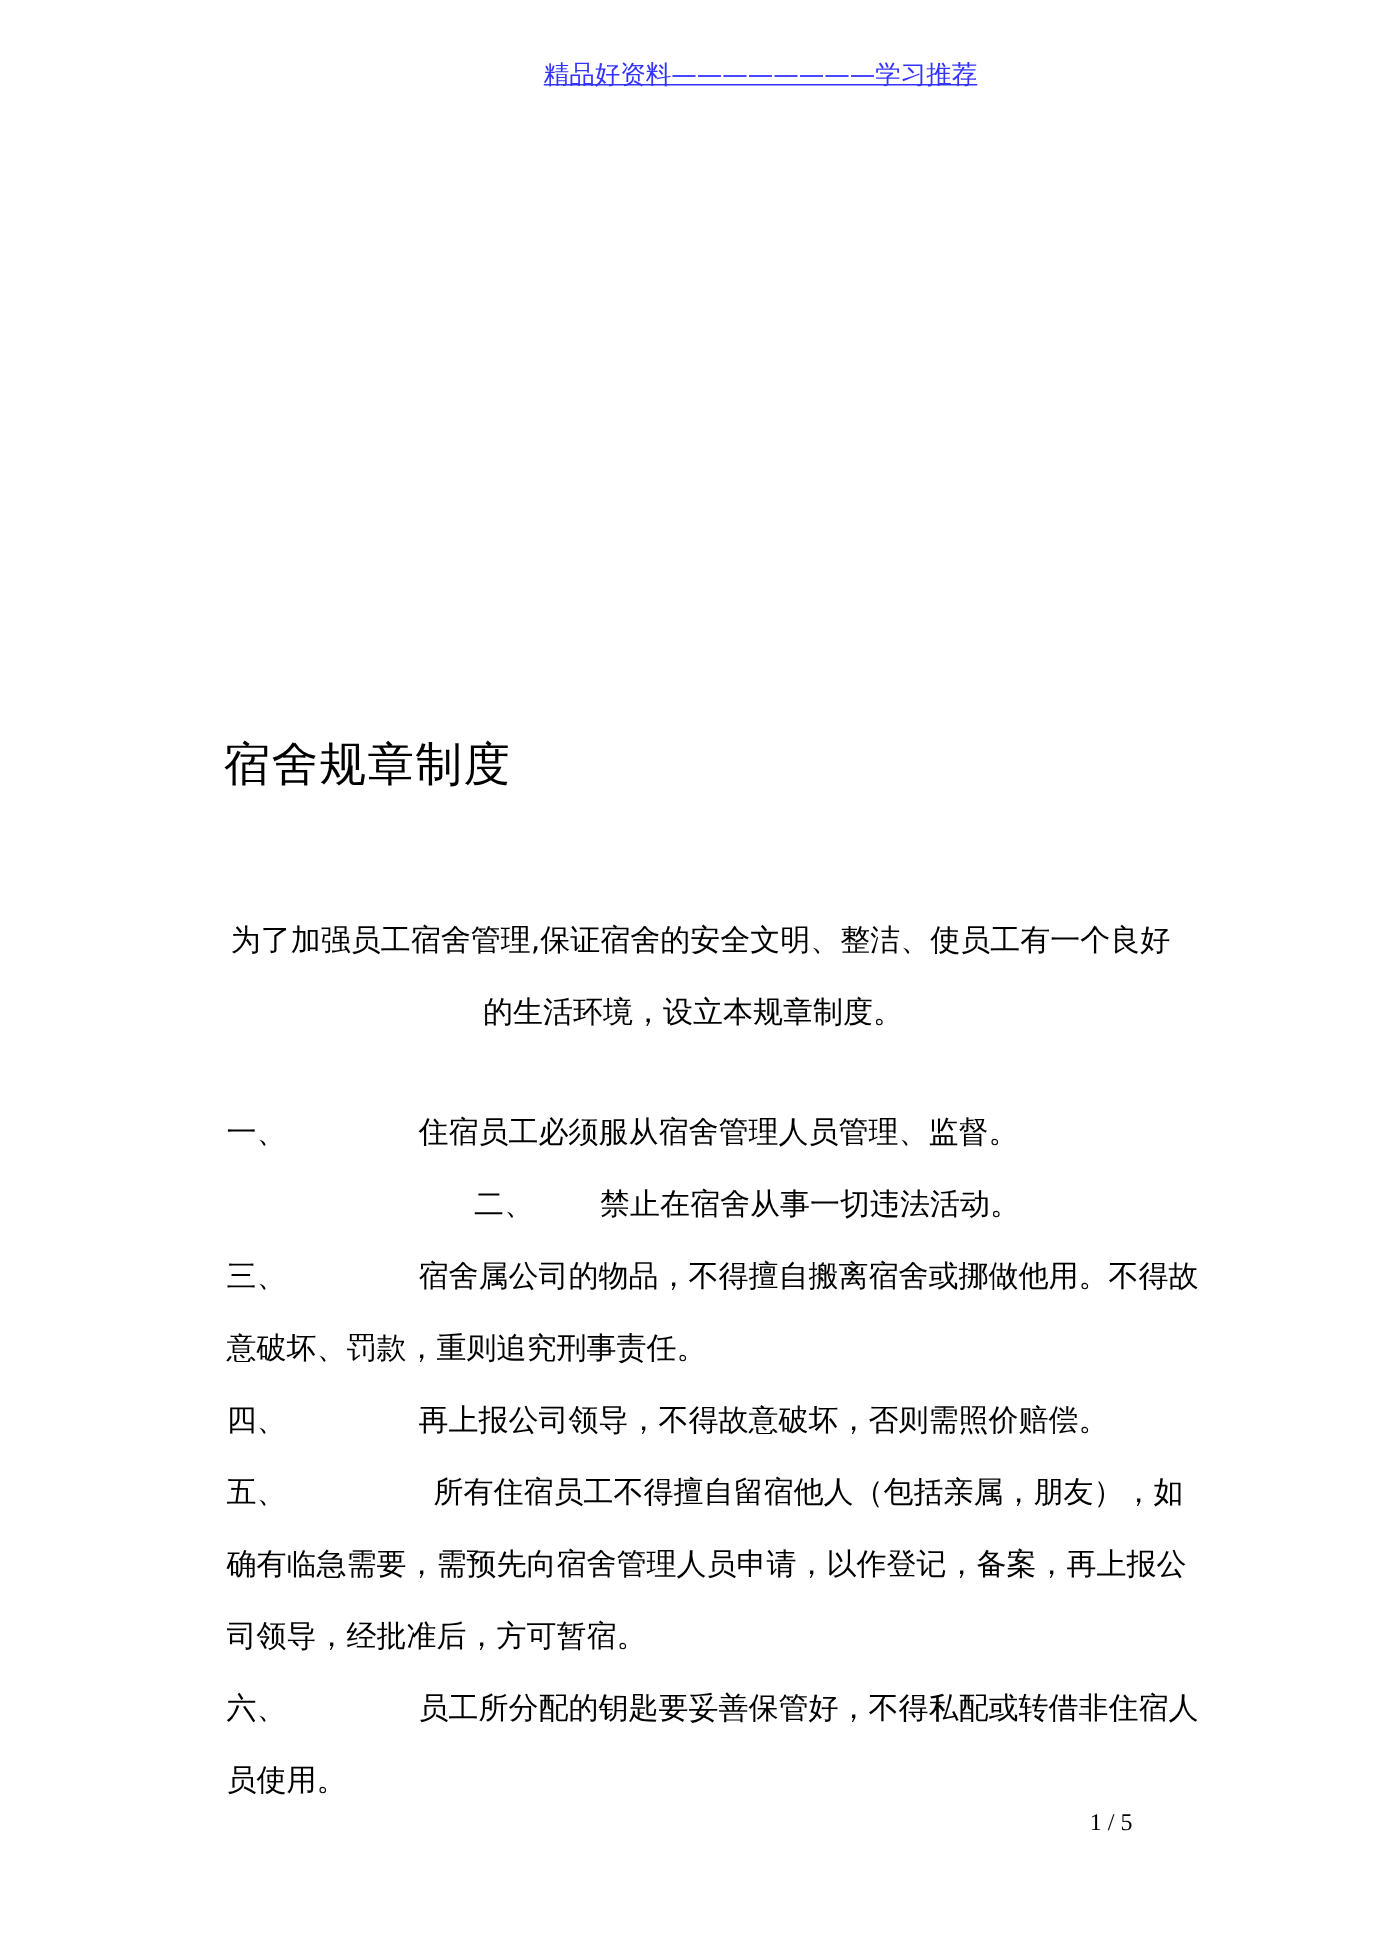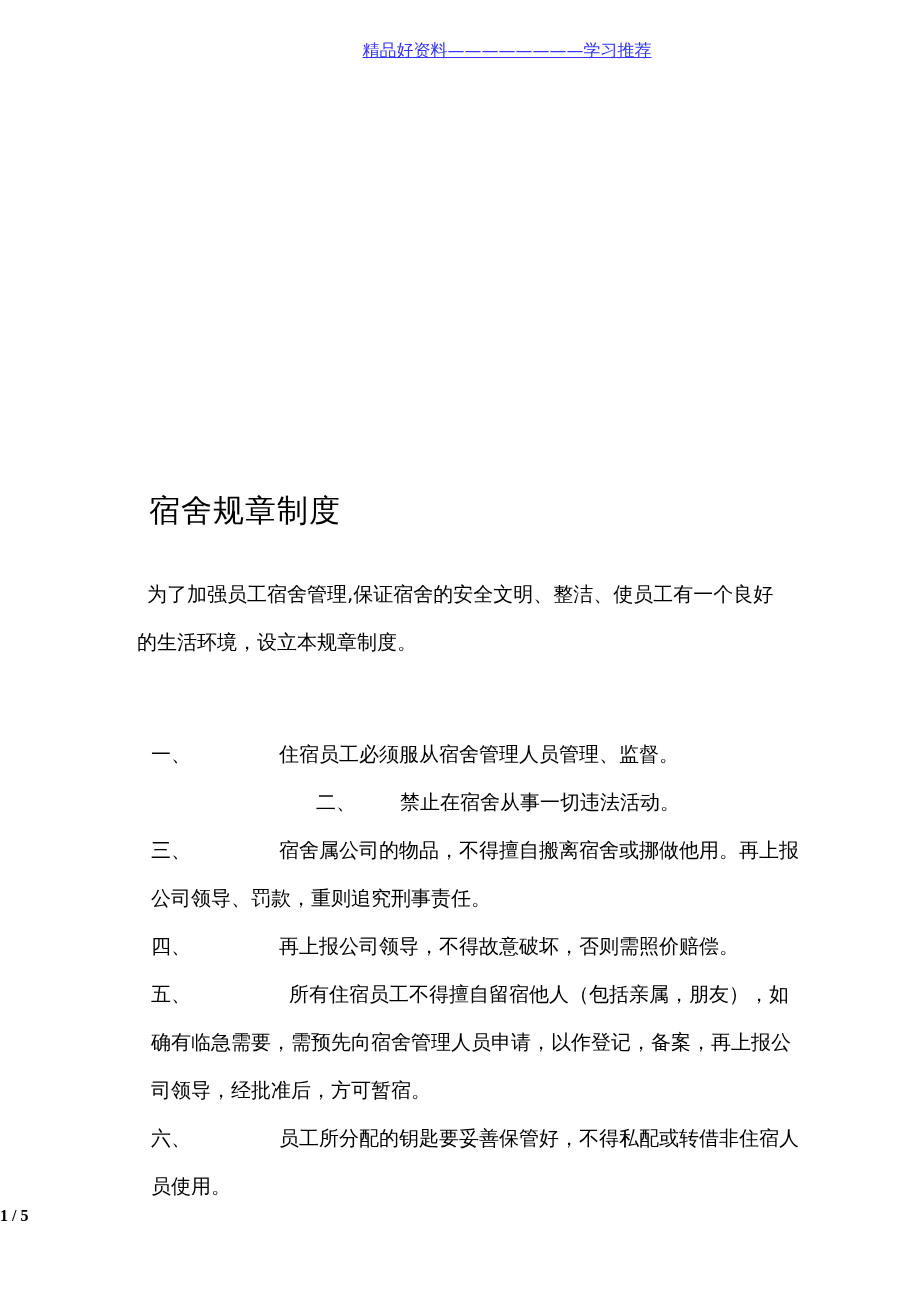--- a/index.html
+++ b/index.html
@@ -40,21 +40,22 @@
     }
     .para {
       position: absolute;
       left: 137px;
       width: 650px;
       font-size: 20px;
       line-height: 48px;
       margin: 0;
     }
     .intro {
-      top: 570px;
+      top: 602px;
+      text-align: center;
     }
     .intro .indent {
       display: inline-block;
       width: 10px;
     }
     .rule {
       position: absolute;
       left: 137px;
       width: 650px;
       font-size: 20px;
@@ -66,41 +67,40 @@
       width: 128px;
     }
     .rule .num.wide {
       width: 138px;
     }
     .page-num {
       position: absolute;
       top: 1205px;
       left: 0;
       width: 755px;
-      text-align: left;
+      text-align: right;
       font-family: "Liberation Serif", "DejaVu Serif", serif;
       font-size: 16px;
       line-height: 22px;
-      font-weight: bold;
     }
   </style>
 </head>
 <body>
 
 <div class="header">精品好资料————————学习推荐</div>
 
 <h1 class="title">宿舍规章制度</h1>
 
 <p class="para intro"><span class="indent"></span><span>为了加强员工宿舍管理,保证宿舍的安全文明、整洁、使员工有一个良好的生活环境，设立本规章制度。</span></p>
 
 <p class="rule" style="top:716px;"><span class="num">一、</span><span>住宿员工必须服从宿舍管理人员管理、监督。</span></p>
 
 <p class="rule" style="top:764px;text-align:center;"><span class="num">二、</span><span>禁止在宿舍从事一切违法活动。</span></p>
 
-<p class="rule" style="top:812px;"><span class="num">三、</span><span>宿舍属公司的物品，不得擅自搬离宿舍或挪做他用。再上报公司领导、罚款，重则追究刑事责任。</span></p>
+<p class="rule" style="top:812px;"><span class="num">三、</span><span>宿舍属公司的物品，不得擅自搬离宿舍或挪做他用。不得故意破坏、罚款，重则追究刑事责任。</span></p>
 
 <p class="rule" style="top:908px;"><span class="num">四、</span><span>再上报公司领导，不得故意破坏，否则需照价赔偿。</span></p>
 
 <p class="rule" style="top:956px;"><span class="num wide">五、</span><span>所有住宿员工不得擅自留宿他人（包括亲属，朋友），如确有临急需要，需预先向宿舍管理人员申请，以作登记，备案，再上报公司领导，经批准后，方可暂宿。</span></p>
 
 <p class="rule" style="top:1100px;"><span class="num">六、</span><span>员工所分配的钥匙要妥善保管好，不得私配或转借非住宿人员使用。</span></p>
 
 <div class="page-num">1 / 5</div>
 
 </body></html>

